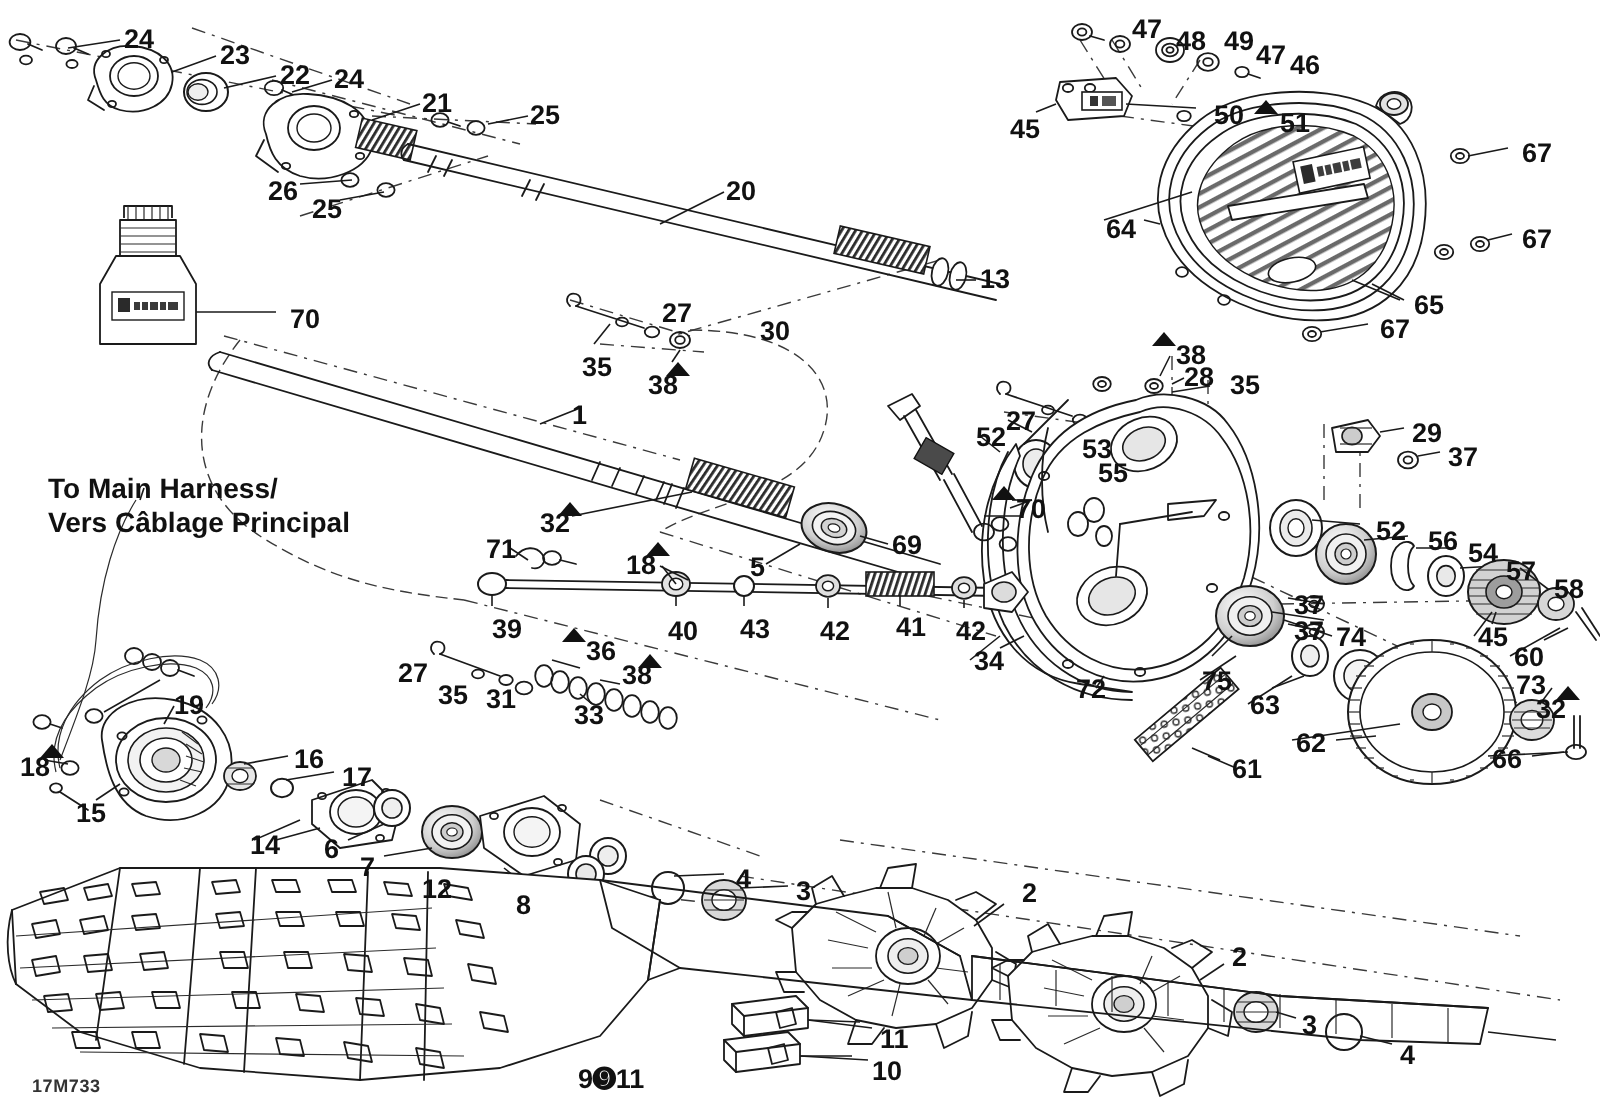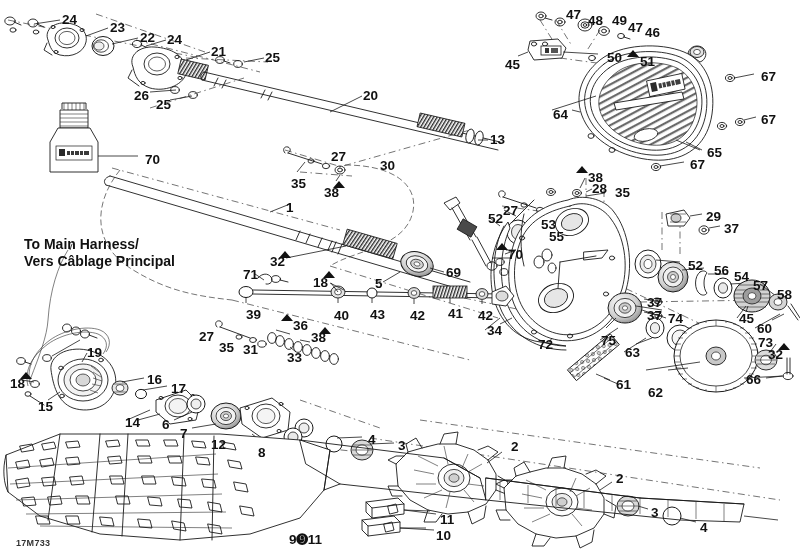--- a/index.html
+++ b/index.html
@@ -1060,20 +1060,20 @@
       <div class="lbl n" style="left: 753px; top: 279px;">57</div>
       <div class="lbl n" style="left: 777px; top: 288px;">58</div>
       <div class="lbl n" style="left: 647px; top: 296px;">37</div>
       <div class="lbl n" style="left: 647px; top: 309px;">37</div>
       <div class="lbl n" style="left: 739px; top: 312px;">45</div>
       <div class="lbl n" style="left: 757px; top: 322px;">60</div>
       <div class="lbl n" style="left: 668px; top: 312px;">74</div>
       <div class="lbl n" style="left: 601px; top: 334px;">75</div>
       <div class="lbl n" style="left: 625px; top: 346px;">63</div>
       <div class="lbl n" style="left: 538px; top: 338px;">72</div>
-      <div class="lbl n" style="left: 648px; top: 365px; margin-top: 21px;">62</div>
+      <div class="lbl n" style="left: 648px; top: 365px;">62</div>
       <div class="lbl n" style="left: 758px; top: 336px;">73</div>
       <div class="lbl n" style="left: 768px; top: 348px;">32</div>
       <div class="lbl n" style="left: 746px; top: 373px;">66</div>
       <div class="lbl n" style="left: 616px; top: 378px;">61</div>
     </div>
 
 </div>
 
 </body></html>

